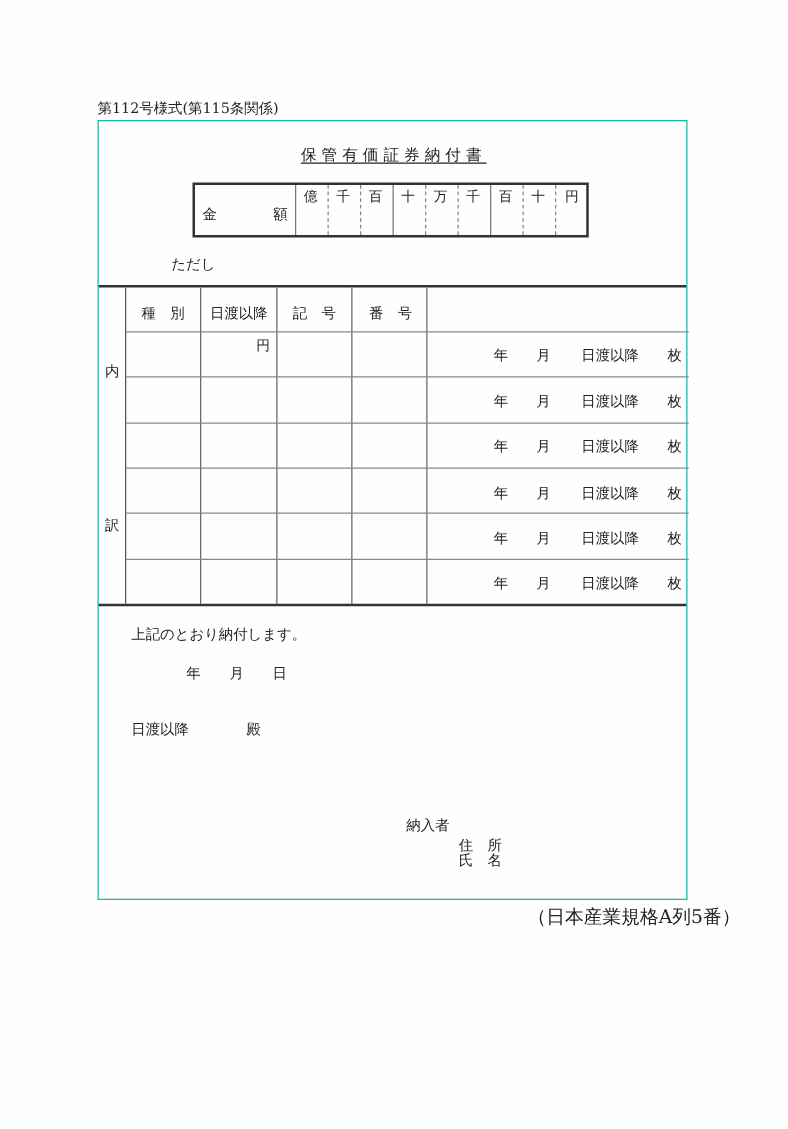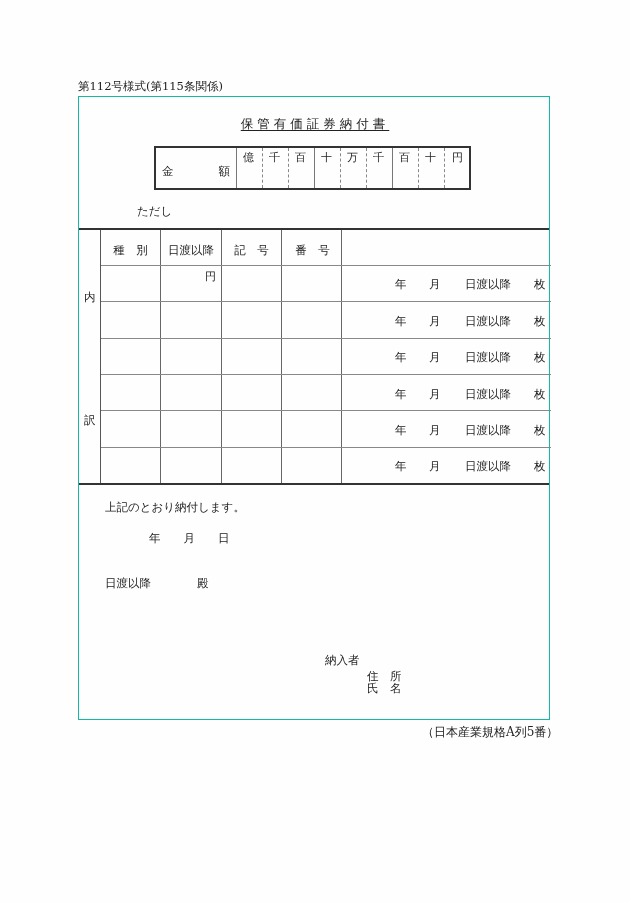--- a/index.html
+++ b/index.html
@@ -31,21 +31,21 @@
   .side { position:absolute; left:5px; font-size:11.5px; }
   .yen { position:absolute; left:126px; top:172px; font-size:11px; }
   .rowtxt { position:absolute; font-size:11.5px; }
   
   #statement { left:26px; top:405px; }
   #date { left:70px; top:436px; }
   #recipient { left:26px; top:481px; }
   #payer-addr { left:288px; top:543px;margin-top:31px; }
   #payer-label { left:246px; top:558px; }
   #payer-name { left:288px; top:574px;margin-top:12px; }
-  #standard { left:422px; top:726px; font-size:12px; }
+  #standard { left:422px; top:726px; font-size:15px; }
 </style>
 </head>
 <body>
 
 <div id="form-caption" class="abs txt">第112号様式(第115条関係)</div>
 
 <div id="form" class="abs">
   <div id="title" class="abs"><span>保管有価証券納付書</span></div>
 
   <div id="amount-box" class="abs">

